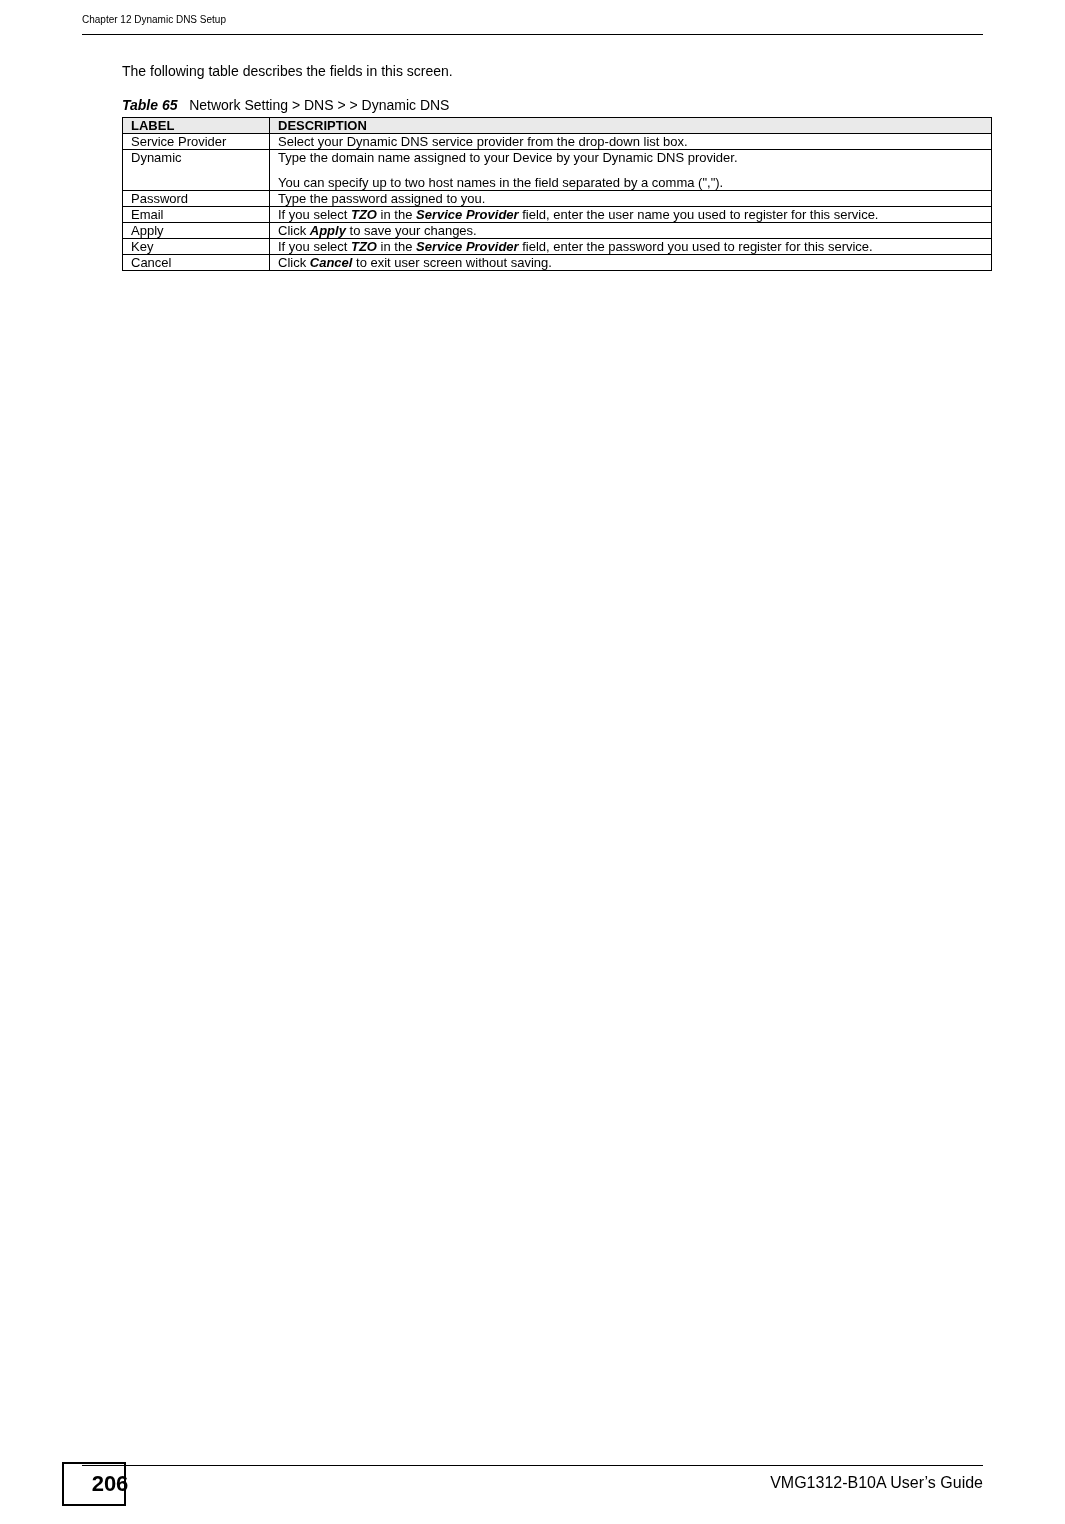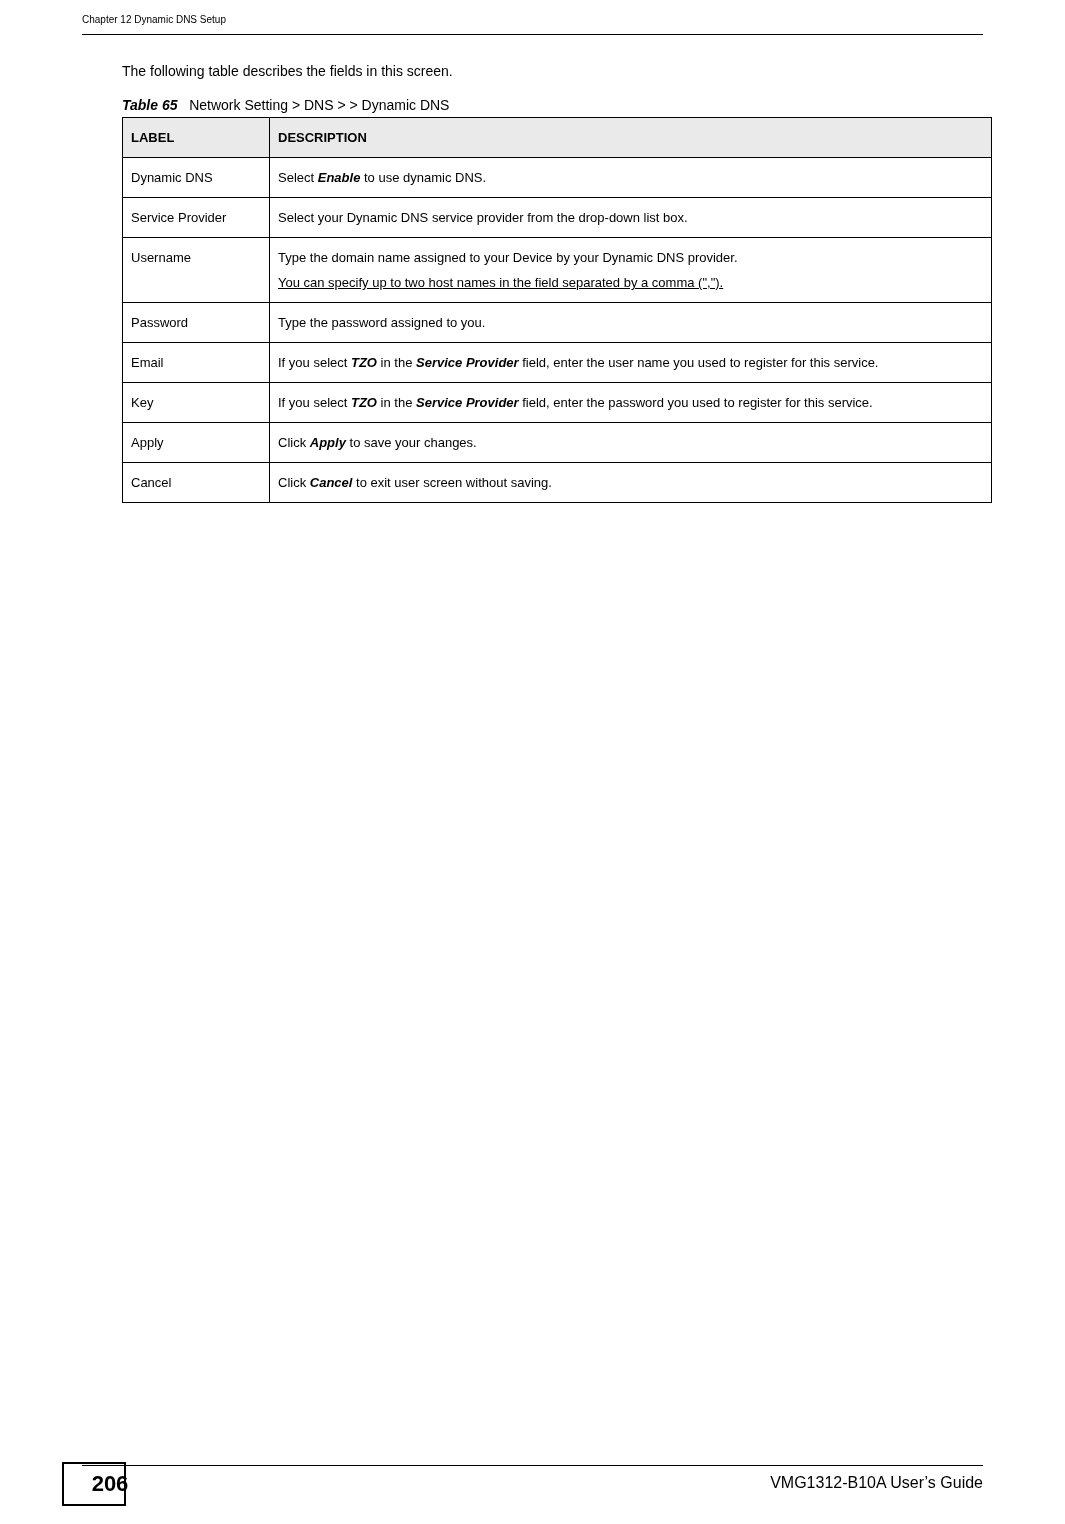--- a/index.html
+++ b/index.html
@@ -48,37 +48,36 @@
     font-weight: bold;
   }
   table.desc-table {
     border-collapse: collapse;
     width: 870px;
     font-size: 13px;
   }
   table.desc-table th,
   table.desc-table td {
     border: 1px solid #000;
-    padding: 12px 8px;
+    padding: 0 8px;
     vertical-align: top;
     text-align: left;
   }
   table.desc-table th {
     background: #eaeaea;
     font-weight: bold;
   }
   table.desc-table td.label-col {
     width: 130px;
   }
   .desc-para {
     margin: 0 0 10px 0;
   }
   .desc-para:last-child {
     margin-bottom: 0;
-    text-decoration: underline;
   }
   .bold {
     font-weight: bold;
     font-style: italic;
   }
   .footer-rule {
     position: absolute;
     left: 82px;
     right: 82px;
     bottom: 58px;
@@ -134,56 +133,50 @@
 
     <table class="desc-table">
       <thead>
         <tr>
           <th class="label-col">LABEL</th>
           <th>DESCRIPTION</th>
         </tr>
       </thead>
       <tbody>
         <tr>
-          <td class="label-col">Dynamic DNS</td>
-          <td>
-            <span>Select </span><span class="bold">Enable</span><span> to use dynamic DNS.</span>
-          </td>
-        </tr>
-        <tr>
           <td class="label-col">Service Provider</td>
           <td>Select your Dynamic DNS service provider from the drop-down list box.</td>
         </tr>
         <tr>
-          <td class="label-col">Username</td>
+          <td class="label-col">Dynamic</td>
           <td>
             <p class="desc-para">Type the domain name assigned to your Device by your Dynamic DNS provider.</p>
             <p class="desc-para">You can specify up to two host names in the field separated by a comma (",").</p>
           </td>
         </tr>
         <tr>
           <td class="label-col">Password</td>
           <td>Type the password assigned to you.</td>
         </tr>
         <tr>
           <td class="label-col">Email</td>
           <td>
             <span>If you select </span><span class="bold">TZO</span><span> in the </span><span class="bold">Service Provider</span><span> field, enter the user name you used to register for this service.</span>
           </td>
         </tr>
         <tr>
+          <td class="label-col">Apply</td>
+          <td>
+            <span>Click </span><span class="bold">Apply</span><span> to save your changes.</span>
+          </td>
+        </tr>
+        <tr>
           <td class="label-col">Key</td>
           <td>
             <span>If you select </span><span class="bold">TZO</span><span> in the </span><span class="bold">Service Provider</span><span> field, enter the password you used to register for this service.</span>
-          </td>
-        </tr>
-        <tr>
-          <td class="label-col">Apply</td>
-          <td>
-            <span>Click </span><span class="bold">Apply</span><span> to save your changes.</span>
           </td>
         </tr>
         <tr>
           <td class="label-col">Cancel</td>
           <td>
             <span>Click </span><span class="bold">Cancel</span><span> to exit user screen without saving.</span>
           </td>
         </tr>
       </tbody>
     </table>

